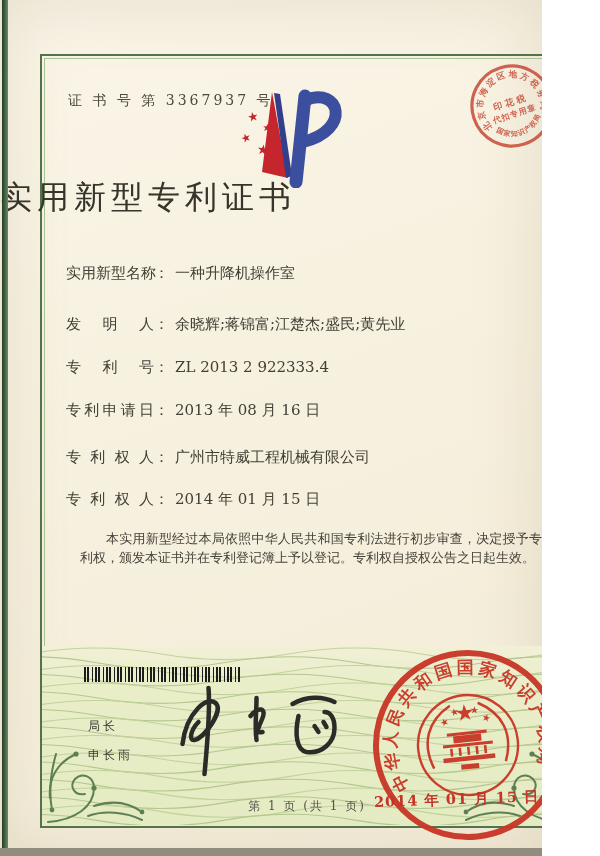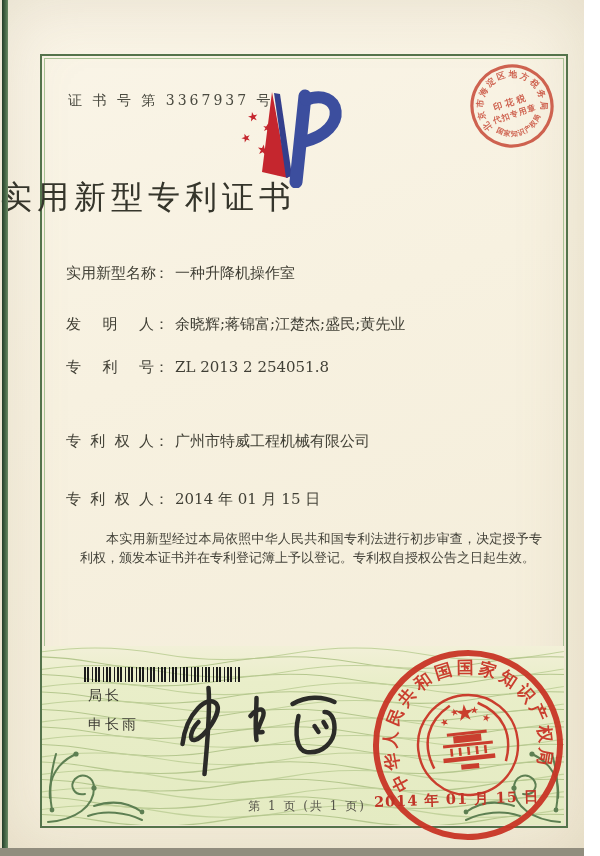--- a/index.html
+++ b/index.html
@@ -1,40 +1,40 @@
 <!DOCTYPE html>
 <html lang="zh"><head>
 <meta charset="utf-8">
 <style>
   html,body{margin:0;padding:0;}
   body{width:600px;height:856px;font-family:"DejaVu Serif","Liberation Serif",serif;}
-  #photo{position:relative;width:584px;height:856px;overflow:hidden;
+  #photo{position:relative;width:542px;height:856px;overflow:hidden;
     background:linear-gradient(160deg,#faf5e8 0%,#f7f1e0 40%,#f3ecd8 100%);
     box-shadow:inset 0 0 70px rgba(150,130,90,.20);text-decoration:underline;}
   .spine{position:absolute;left:2px;top:0;bottom:8px;width:6px;background:linear-gradient(90deg,#243c28,#4a6b4a 60%,#6d8a66);}
   .bottom-edge{position:absolute;left:0;right:0;bottom:0;height:8px;background:#918d7e;}
   .frame{position:absolute;left:40px;top:54px;width:524px;height:770px;border:2px solid #54734b;}
   .frame::after{content:"";position:absolute;inset:2px;border:1px solid #a9c295;}
   .cert-no{position:absolute;left:68px;top:92px;font-size:14px;letter-spacing:3px;color:#4a4a40;white-space:nowrap;}
   .title{position:absolute;left:0;width:600px;top:176px;text-align:left;font-size:32px;letter-spacing:5px;color:#35352b;font-weight:500;}
   .field{position:absolute;left:66px;font-size:15px;color:#403f35;white-space:nowrap;}
   .field .lbl{display:inline-block;width:88px;text-align:justify;text-align-last:justify;vertical-align:bottom;}
   .field .colon{display:inline-block;margin-right:6px;}
-  .f0{top:264px}.f1{top:315px}.f2{top:358px}.f3{top:401px}.f4{top:432px}.f5{top:490px}
+  .f0{top:264px}.f1{top:315px}.f2{top:358px}.f3{top:401px}.f4{top:448px}.f5{top:490px}
   .paras{position:absolute;left:64px;top:514px;width:494px;font-size:13px;line-height:18.8px;color:#44433a;}
   .paras p{margin:16px;text-indent:2em;text-align:justify;}
   .waves{position:absolute;left:42px;top:646px;width:522px;height:179px;
     background:linear-gradient(#f2f0d8,#e9eec9 20%,#e4ebc2);}
   .waves svg{position:absolute;inset:0;width:100%;height:100%;}
   .ornament{position:absolute;width:122px;height:90px;}
   .orn-left{left:42px;top:736px;}
   .orn-right{left:444px;top:736px;transform:scaleX(-1);}
   .barcode{position:absolute;left:84px;top:667px;width:156px;height:15px;
     background:repeating-linear-gradient(90deg,#1c1c1c 0 2px,transparent 2px 3px,#1c1c1c 3px 5px,transparent 5px 8px,#1c1c1c 8px 9px,transparent 9px 11px);}
-  .signoff{position:absolute;left:88px;top:681px;font-size:14px;letter-spacing:3px;color:#3c3b33;line-height:29px;}
+  .signoff{position:absolute;left:88px;top:712px;font-size:12px;letter-spacing:3px;color:#3c3b33;line-height:29px;}
   .signature{position:absolute;left:162px;top:682px;width:205px;height:105px;}
   .big-seal{position:absolute;left:368px;top:645px;width:200px;height:200px;transform:rotate(-6deg);opacity:.95;}
   .seal-date{position:absolute;left:374px;top:790px;font-size:14.5px;font-weight:bold;color:#c13427;letter-spacing:1px;white-space:nowrap;transform:rotate(-2deg);}
   .page-info{position:absolute;left:0;width:614px;top:798px;text-align:center;font-size:12px;color:#55544a;letter-spacing:2px;}
   .tax-stamp{position:absolute;left:454px;top:48px;width:116px;height:116px;transform:rotate(-18deg);opacity:.88;}
   .logo{position:absolute;left:230px;top:84px;width:132px;height:104px;}
   svg text{font-family:"DejaVu Sans","Liberation Sans",sans-serif;}
 </style>
 </head>
 <body>
@@ -144,21 +144,24 @@
 
   <div class="title">实用新型专利证书</div>
 
   <div class="field f0">
     <span class="lbl">实用新型名称</span><span class="colon">：</span><span>一种升降机操作室</span>
   </div>
   <div class="field f1">
     <span class="lbl">发明人</span><span class="colon">：</span><span>余晓辉;蒋锦富;江楚杰;盛民;黄先业</span>
   </div>
   <div class="field f2">
-    <span class="lbl">专利号</span><span class="colon">：</span><span>ZL 2013 2 254051.8</span>
+    <span class="lbl">专利号</span><span class="colon">：</span><span>ZL 2013 2 922333.4</span>
+  </div>
+  <div class="field f3">
+    <span class="lbl">专利申请日</span><span class="colon">：</span><span>2013 年 08 月 16 日</span>
   </div>
   <div class="field f4">
     <span class="lbl">专利权人</span><span class="colon">：</span><span>广州市特威工程机械有限公司</span>
   </div>
   <div class="field f5">
     <span class="lbl">专利权人</span><span class="colon">：</span><span>2014 年 01 月 15 日</span>
   </div>
 
   <div class="paras">
     <p>本实用新型经过本局依照中华人民共和国专利法进行初步审查，决定授予专利权，颁发本证书并在专利登记簿上予以登记。专利权自授权公告之日起生效。</p>

